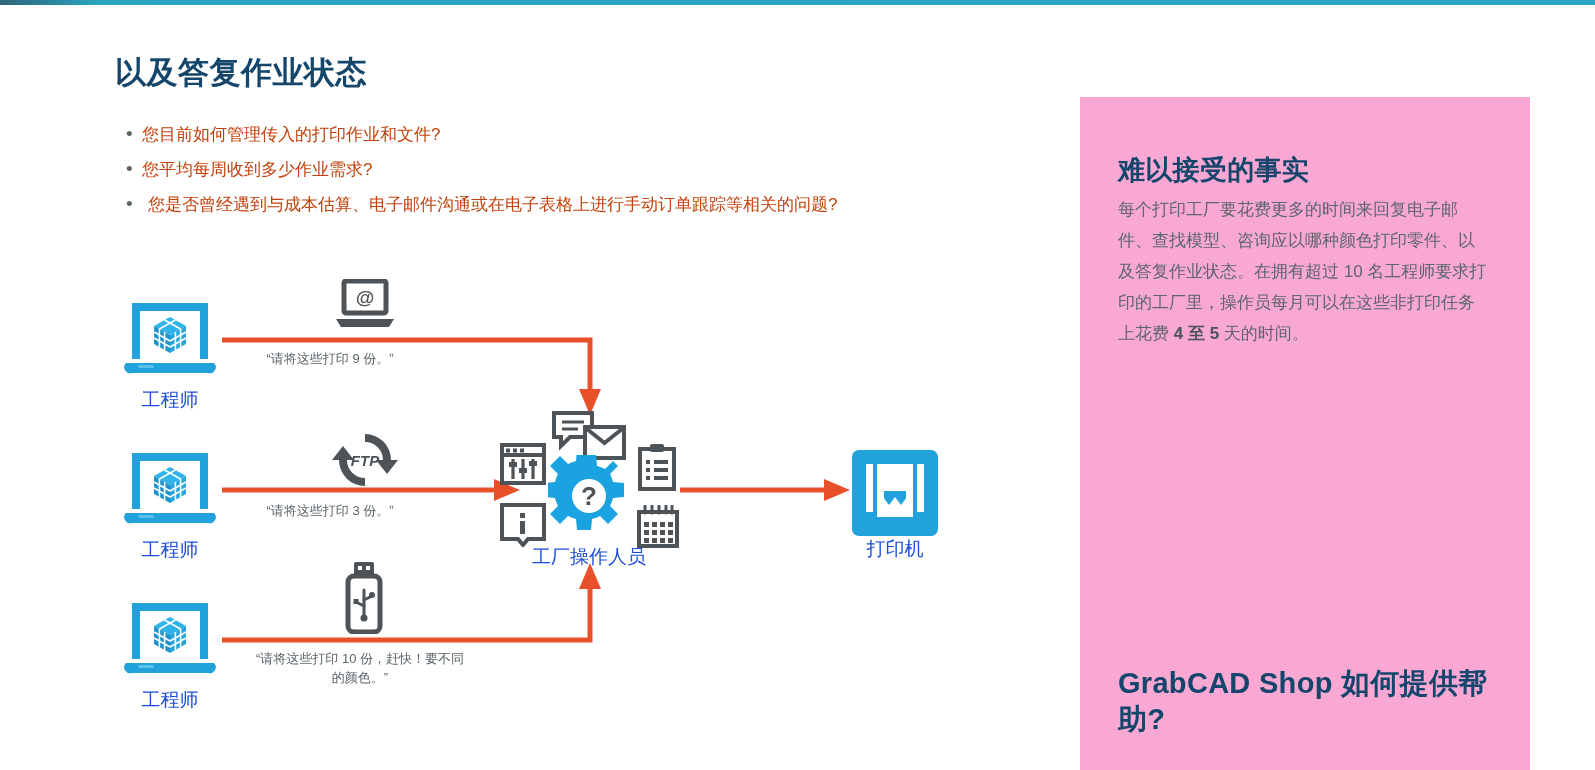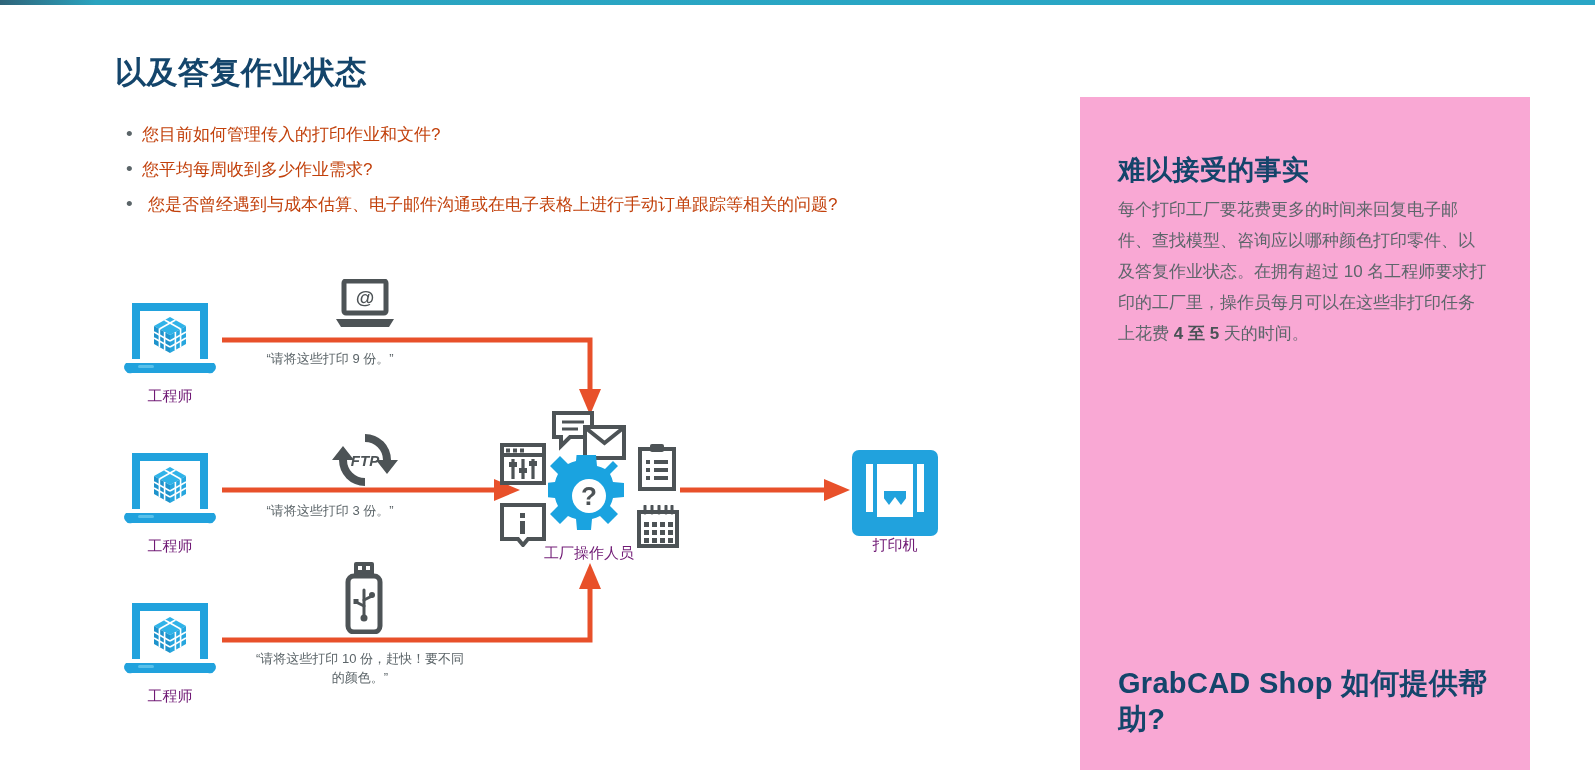--- a/index.html
+++ b/index.html
@@ -25,21 +25,21 @@
     width:16px;min-width:16px;font-size:19px;line-height:24px;color:#5a6468;
   }
   .bullet-text{font-size:17px;line-height:26px;color:#c2410c;}
 
   
   #diagram{position:absolute;left:0;top:265px;width:1070px;height:500px;}
 
   .node{position:absolute;}
   .node-label{
     position:absolute;width:140px;text-align:center;
-    font-size:15px;color:#701a75;
+    font-size:19px;color:#1d4ed8;
   }
   .quote{
     position:absolute;text-align:center;font-size:13px;color:#5c6569;line-height:19px;
   }
   .connector{position:absolute;}
 
   
   #sidebar{
     position:absolute;left:1080px;top:97px;width:450px;height:673px;
     background:#f9a8d4;

